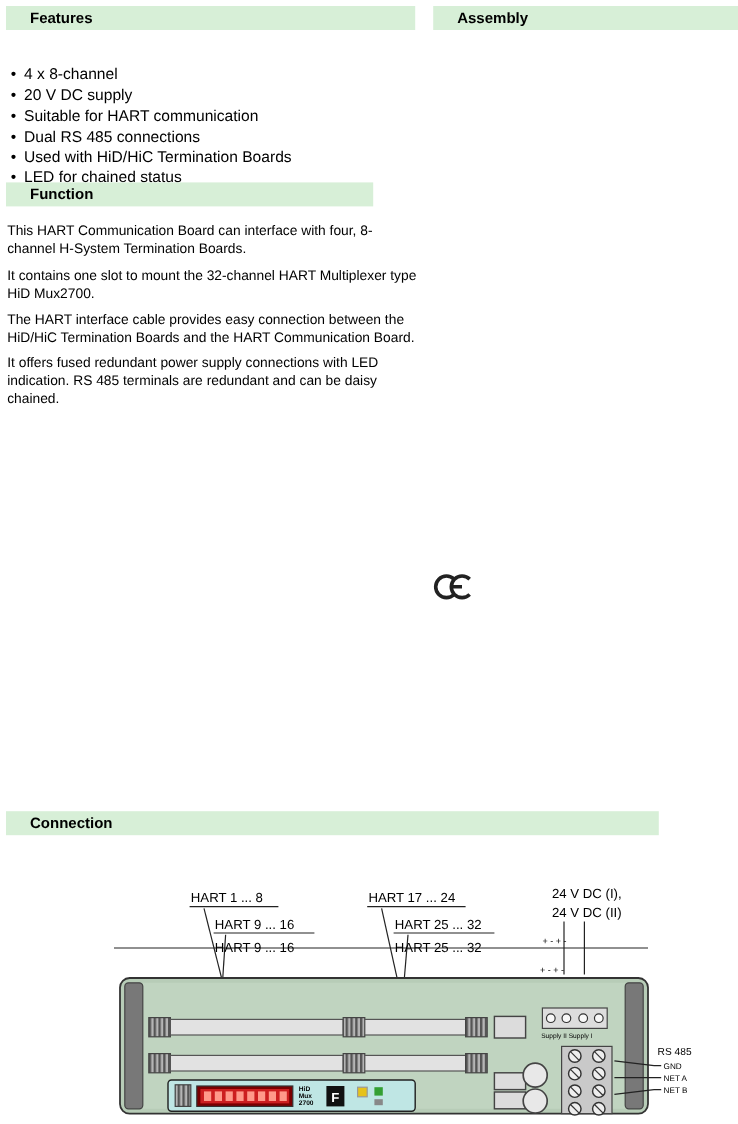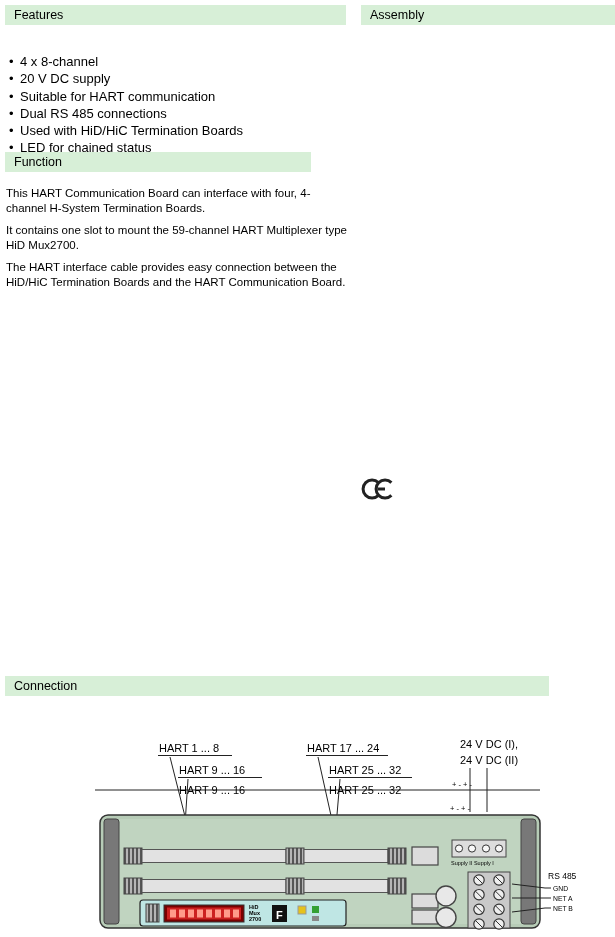--- a/index.html
+++ b/index.html
@@ -1,19 +1,19 @@
 <!DOCTYPE html>
 <html style="--header-bg: #d7efd7; --board: #b7ccb7; --board-inner: #c0d4c0; --cap: #787878; --module: #bfe6e4; --display: #cc2020;"><head>
 <meta charset="utf-8">
 <style>
   html,body{margin:0;padding:0;background:#fff;}
   .page{position:relative;width:615px;height:937px;background:#fff;
         font-family:"Liberation Sans",sans-serif;color:#000;overflow:hidden;}
   .sec{position:absolute;height:20px;background:var(--header-bg,#d7efd7);
-       font-weight:normal;font-size:12.5px;line-height:20px;padding-left:9px;
+       font-weight:bold;font-size:12.5px;line-height:20px;padding-left:20px;
        box-sizing:border-box;}
   .blist{position:absolute;left:6px;top:53px;width:340px;margin:0;padding:0;
          list-style:none;font-size:13px;}
   .blist li{position:relative;padding-left:14px;line-height:17.3px;}
   .blist li::before{content:"\2022";position:absolute;left:3px;}
   .paras{position:absolute;left:6px;top:186px;width:341px;font-size:11.5px;
          line-height:14.9px;}
   .paras p{margin:0 0 7px 0;}
   .ce-wrap{position:absolute;left:360px;top:477px;}
   .diagram{position:absolute;left:0;top:700px;}
@@ -41,23 +41,24 @@
     <li>20 V DC supply</li>
     <li>Suitable for HART communication</li>
     <li>Dual RS 485 connections</li>
     <li>Used with HiD/HiC Termination Boards</li>
     <li>LED for chained status</li>
   </ul>
 
   <div class="sec" style="left:5px;top:152px;width:306px;">Function</div>
 
   <div class="paras">
-    <p>This HART Communication Board can interface with four, 4-channel H-System Termination Boards.</p>
-    <p>It contains one slot to mount the 59-channel HART Multiplexer type HiD Mux2700.</p>
+    <p>This HART Communication Board can interface with four, 8-channel H-System Termination Boards.</p>
+    <p>It contains one slot to mount the 32-channel HART Multiplexer type HiD Mux2700.</p>
     <p>The HART interface cable provides easy connection between the HiD/HiC Termination Boards and the HART Communication Board.</p>
+    <p>It offers fused redundant power supply connections with LED indication. RS 485 terminals are redundant and can be daisy chained.</p>
   </div>
 
   <div class="ce-wrap">
     <svg width="36" height="24" viewBox="0 0 36 24">
       <path d="M18.4,5.6 A9,9 0 1 0 18.4,18.4" fill="none" stroke="#222" stroke-width="3"></path>
       <path d="M31.4,5.6 A9,9 0 1 0 31.4,18.4" fill="none" stroke="#222" stroke-width="3"></path>
       <line x1="17.5" y1="12" x2="25" y2="12" stroke="#222" stroke-width="3"></line>
     </svg>
   </div>
 

